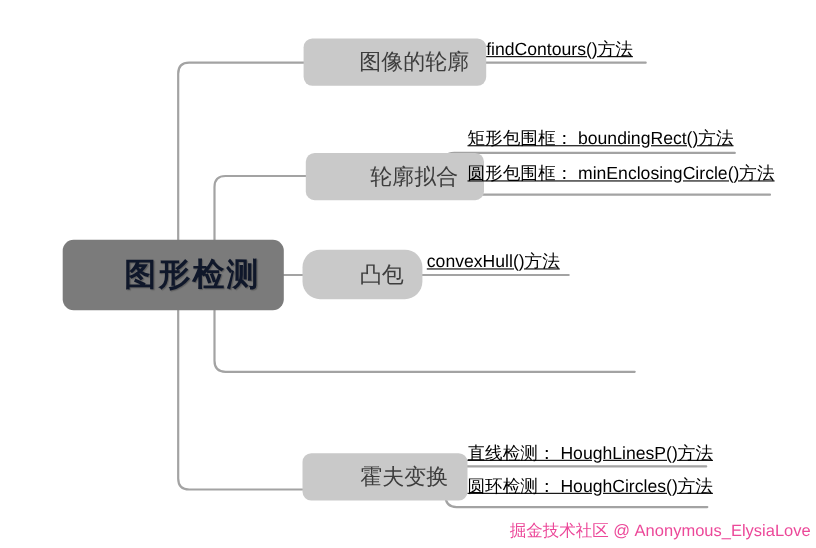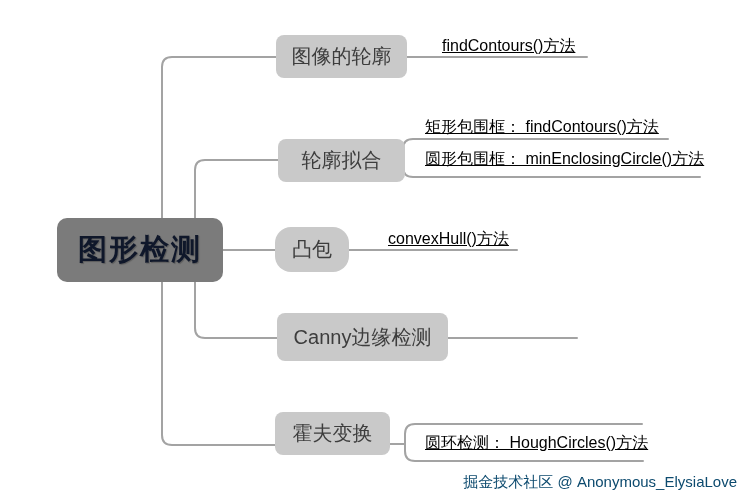--- a/index.html
+++ b/index.html
@@ -18,20 +18,21 @@
     stroke-linecap:round;
   }
   .node {
     position:absolute;
     background:#c9c9c9;
     border-radius:8px;
     display:flex; align-items:center; justify-content:center;
     color:#3d3d3d;
     font-size:20px;
     white-space:nowrap;
+    padding-left:35px;
   }
   .root {
     background:#7b7b7b;
     color:#0f172a;
     font-weight:bold;
     font-size:29px;
     border-radius:10px;
     letter-spacing:2px;
     text-shadow:1px 1px 1px rgba(0,0,0,0.25);
   }
@@ -39,21 +40,21 @@
     position:absolute;
     color:#000000;
     font-size:16px;
     line-height:19px;
     white-space:nowrap;
     text-decoration:underline;
   }
   .watermark {
     position:absolute;
     right:5px; bottom:6px;
-    color:#0c4a6e;
+    color:#ec4899;
     font-size:15px;
     white-space:nowrap;
   }
 </style>
 </head>
 <body>
 
 <div class="canvas">
 
   <svg class="connectors" width="742" height="498" viewBox="0 0 742 498">
@@ -76,31 +77,31 @@
   </svg>
 
   <div class="node root" style="left:57px; top:218px; width:166px; height:64px;">图形检测</div>
 
   <div class="node" style="left:276px; top:35px; width:131px; height:43px;">图像的轮廓</div>
 
   <div class="node" style="left:278px; top:139px; width:127px; height:43px;">轮廓拟合</div>
 
   <div class="node" style="left:275px; top:227px; width:74px; height:45px;border-radius:16px;">凸包</div>
 
-  <div class="node" style="left:277px; top:313px; width:171px; height:48px;">Canny边缘检测</div>
 
   <div class="node" style="left:275px; top:412px; width:115px; height:43px;">霍夫变换</div>
 
   <div class="leaf" style="left:442px; top:36px;">findContours()方法</div>
 
-  <div class="leaf" style="left:425px; top:117px;">矩形包围框： findContours()方法</div>
+  <div class="leaf" style="left:425px; top:117px;">矩形包围框： boundingRect()方法</div>
 
   <div class="leaf" style="left:425px; top:149px;text-align:center;">圆形包围框： minEnclosingCircle()方法</div>
 
   <div class="leaf" style="left:388px; top:229px;">convexHull()方法</div>
 
 
+  <div class="leaf" style="left:425px; top:403px;">直线检测： HoughLinesP()方法</div>
 
   <div class="leaf" style="left:425px; top:433px;">圆环检测： HoughCircles()方法</div>
 
   <div class="watermark">掘金技术社区 @ Anonymous_ElysiaLove</div>
 
 </div>
 
 </body></html>

